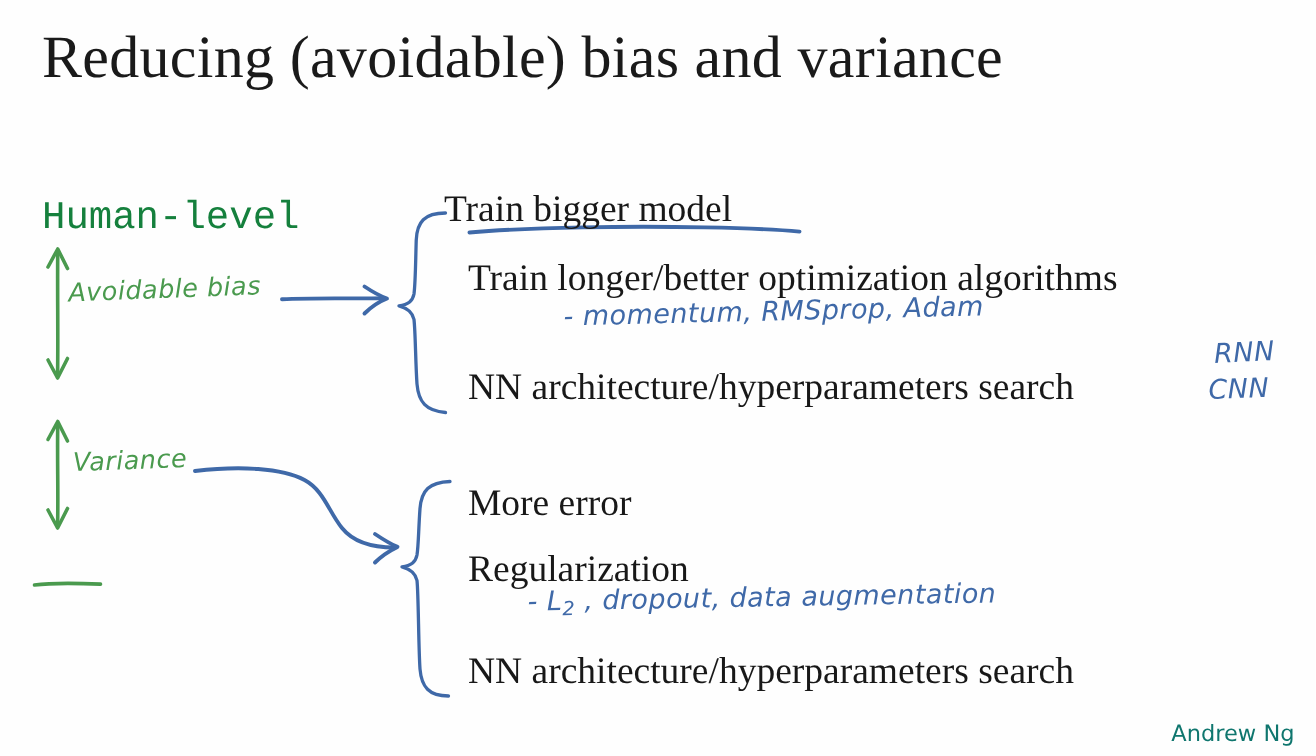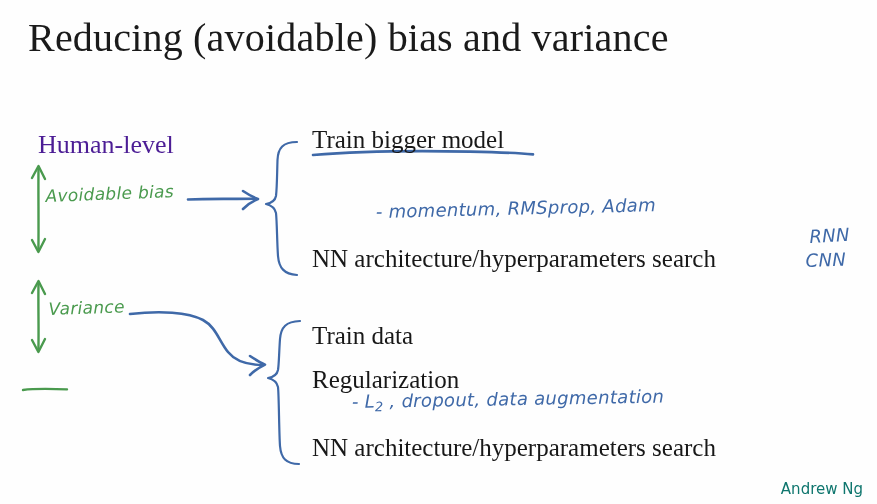--- a/index.html
+++ b/index.html
@@ -30,36 +30,35 @@
     top: 14px;
     font-size: 40px;
     font-family: "Liberation Serif", serif;
     letter-spacing: 0.2px;
     color: #1a1a1a;
     white-space: nowrap;
   }
   .lvl {
     position: absolute;
     font-size: 26px;
-    font-family: Liberation Serif, serif;
-    color: #4c1d95;
+    font-family: Liberation Mono, monospace;
+    color: #15803d;
     white-space: nowrap;
-    margin-left: 10px;
   }
   #lvl-human  { left: 28px; top: 130px; }
   #lvl-train  { left: 28px; top: 250px; }
   #lvl-dev    { left: 24px; top: 356px; }
   .item {
     position: absolute;
     font-size: 25px;
     font-family: "Liberation Serif", serif;
     color: #181818;
     white-space: nowrap;
   }
-  #item-bigger   { left: 312px; top: 126px; }
+  #item-bigger   { left: 296px; top: 126px; }
   #item-longer   { left: 312px; top: 172px; }
   #item-nnarch1  { left: 312px; top: 245px; }
   #item-moredata { left: 312px; top: 322px; }
   #item-reg      { left: 312px; top: 366px; }
   #item-nnarch2  { left: 312px; top: 434px; }
   .hand {
     position: absolute;
     font-family: "DejaVu Sans", sans-serif;
     font-style: italic;
     white-space: nowrap;
@@ -162,23 +161,24 @@
   </svg>
 
   <div class="title">Reducing (avoidable) bias and variance</div>
 
   <div class="lvl" id="lvl-human">Human-level</div>
 
   <div class="hand hand-green" id="hw-avoidable">Avoidable bias</div>
   <div class="hand hand-green" id="hw-variance">Variance</div>
 
   <div class="item" id="item-bigger">Train bigger model</div>
+  <div class="item" id="item-longer">Train longer/better optimization algorithms</div>
   <div class="item" id="item-nnarch1">NN architecture/hyperparameters search</div>
 
-  <div class="item" id="item-moredata">Train data</div>
+  <div class="item" id="item-moredata">More error</div>
   <div class="item" id="item-reg">Regularization</div>
   <div class="item" id="item-nnarch2">NN architecture/hyperparameters search</div>
 
   <div class="hand hand-blue" id="hw-optim">-  momentum,  RMSprop,  Adam</div>
   <div class="hand hand-blue" id="hw-reg">- L<span class="sub2">2</span> ,  dropout,  data   augmentation</div>
 
   <div class="hand hand-blue" id="hw-rnn">RNN</div>
   <div class="hand hand-blue" id="hw-cnn">CNN</div>
 
   <div id="credit">Andrew Ng</div>

